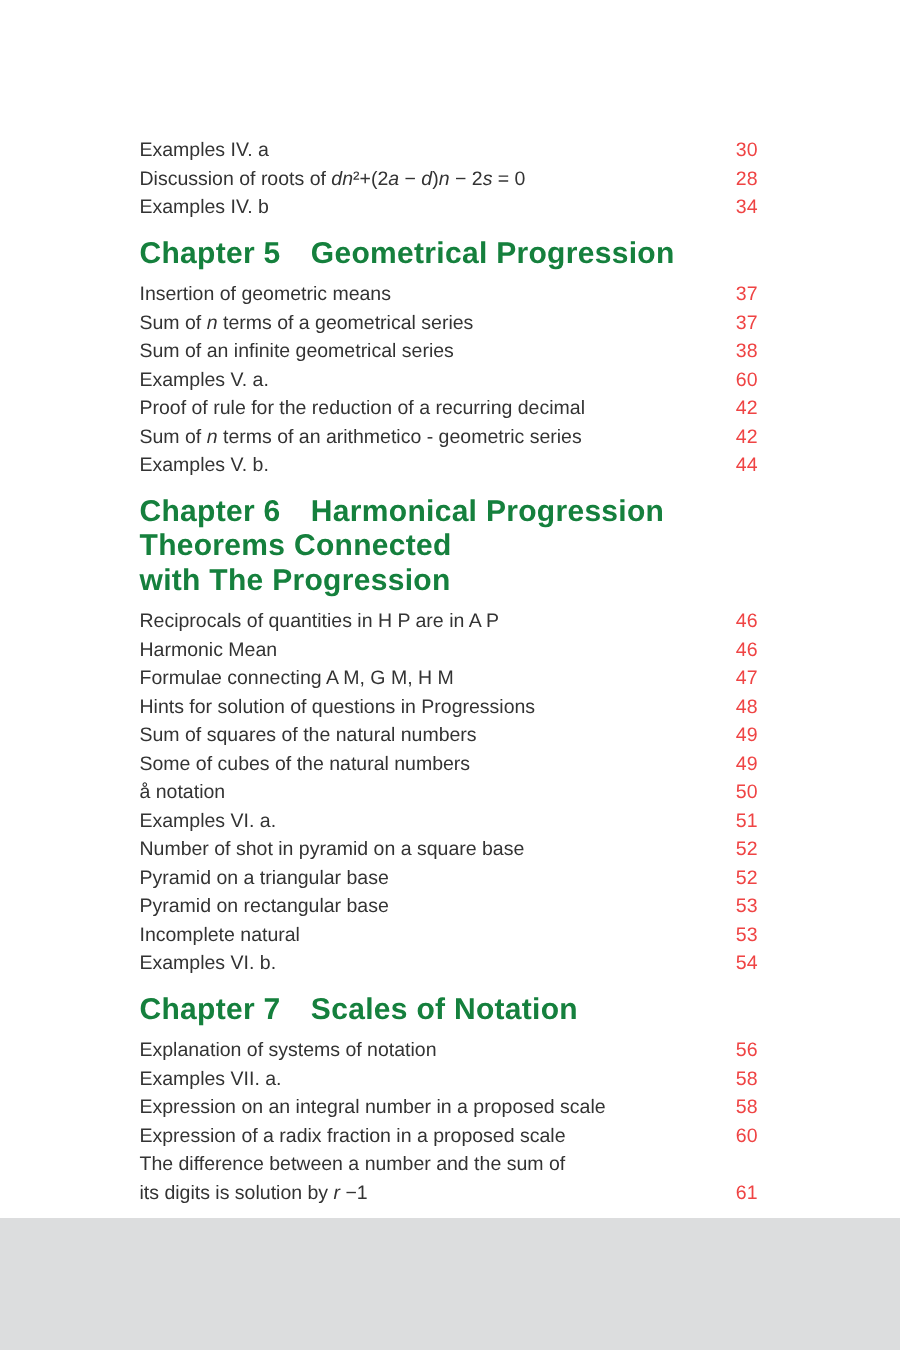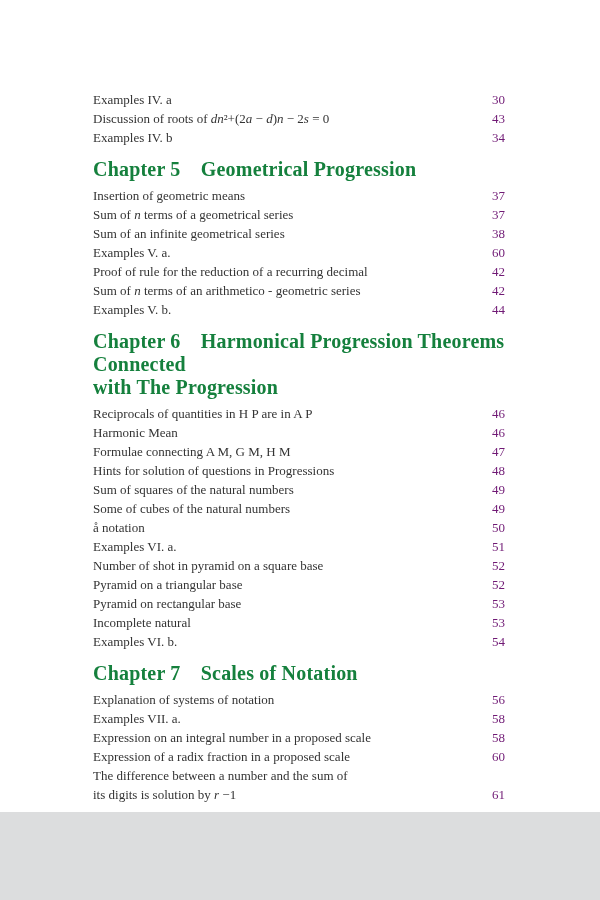--- a/index.html
+++ b/index.html
@@ -2,40 +2,40 @@
 <html><head>
 <meta charset="utf-8">
 <style>
   html, body { margin: 0; padding: 0; background: #ffffff; }
   .page {
     position: relative;
     width: 600px;
     height: 900px;
     background: #ffffff;
     overflow: hidden;
-    font-family: Liberation Serif, serif;
+    font-family: Liberation Sans, sans-serif;
     color: #2e2e2e;
   }
   .toc {
     position: absolute;
     left: 93px;
     top: 90px;
     width: 412px;
   }
   .toc-row {
     display: flex;
     justify-content: space-between;
     align-items: baseline;
     height: 19px;
     line-height: 19px;
     font-size: 13px;
     color: #333333;
   }
   .toc-title { white-space: nowrap; }
-  .toc-page  { font-size: 13px; color: #701a75; padding-left: 8px; }
+  .toc-page  { font-size: 13px; color: #ef4444; padding-left: 8px; }
   .it { font-style: italic; }
   .chapter-heading {
     text-align: left;
     font-weight: bold;
     font-size: 20px;
     line-height: 23px;
     color: #15803d;
     margin: 11px 0 5px 0;
     letter-spacing: 0.2px;
   }
@@ -51,21 +51,21 @@
 <body>
 
 <div class="page" style="background: rgb(255, 255, 255);">
   <div class="toc">
       <div class="toc-row">
         <span class="toc-title"><span>Examples IV. a</span></span>
         <span class="toc-page">30</span>
       </div>
       <div class="toc-row">
         <span class="toc-title"><span>Discussion of roots of  </span><span class="it">dn</span><span>²+(2</span><span class="it">a</span><span> − </span><span class="it">d</span><span>)</span><span class="it">n</span><span> − 2</span><span class="it">s</span><span> = 0</span></span>
-        <span class="toc-page">43</span>
+        <span class="toc-page">28</span>
       </div>
       <div class="toc-row">
         <span class="toc-title"><span>Examples IV. b</span></span>
         <span class="toc-page">34</span>
       </div>
       <div class="chapter-heading">
         <div>Chapter 5 Geometrical Progression</div>
       </div>
       <div class="toc-row">
         <span class="toc-title"><span>Insertion of geometric means</span></span>

